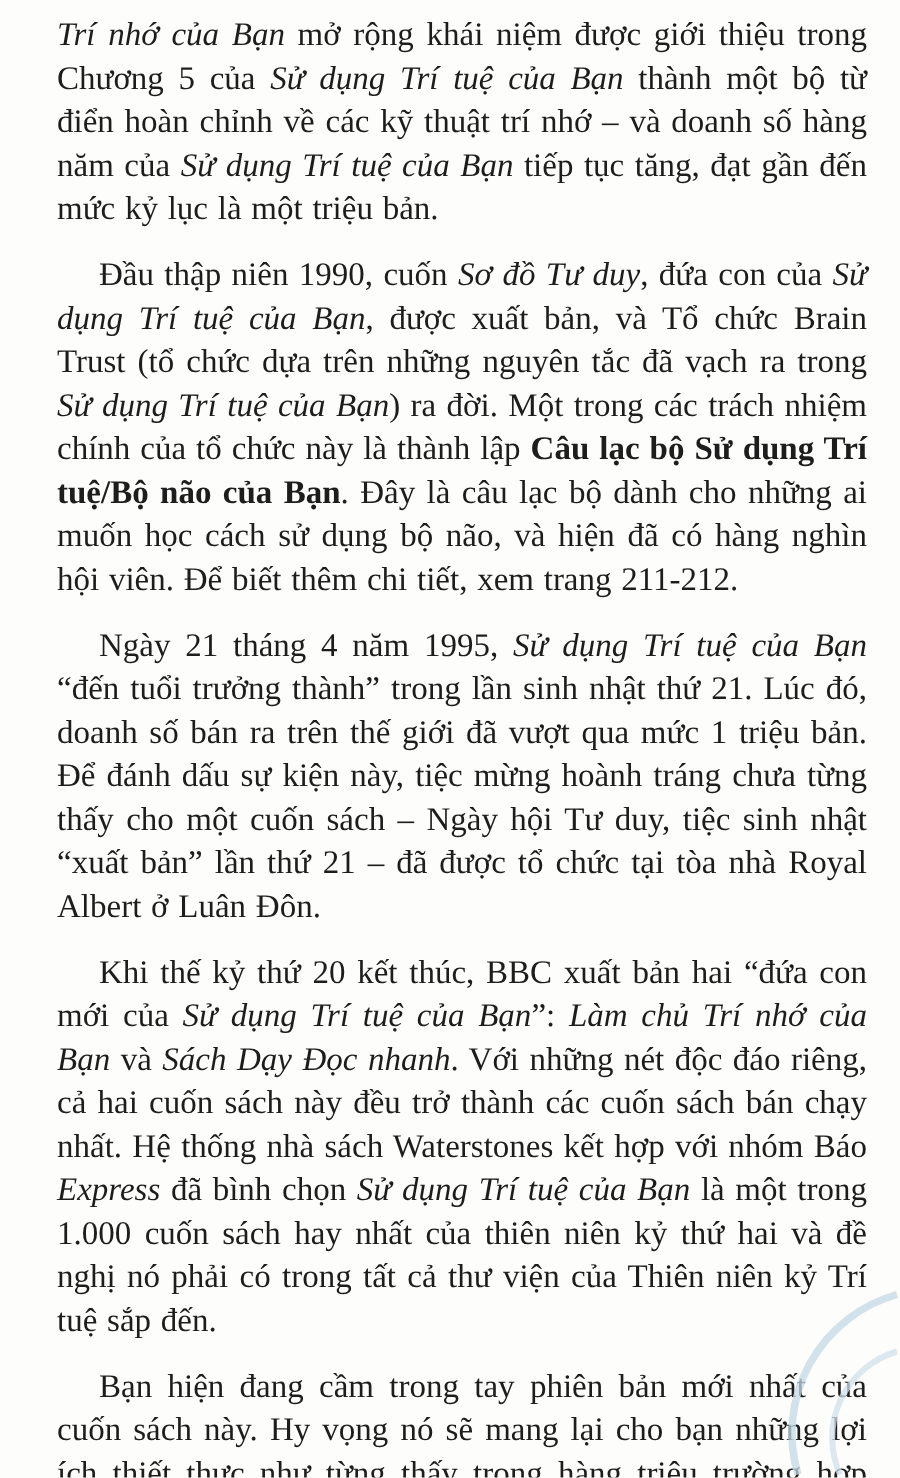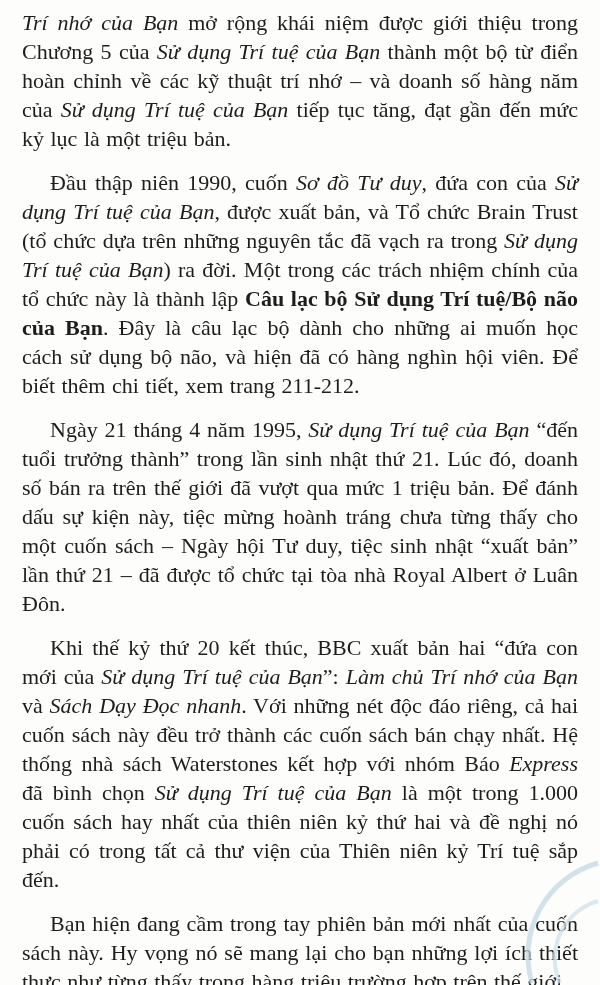--- a/index.html
+++ b/index.html
@@ -21,21 +21,21 @@
   .text-block {
     padding: 8px 22px 0 22px;
     font-family: "Liberation Serif", "DejaVu Serif", serif;
     font-size: 22px;
     line-height: 29px;
     color: var(--text-color, #1d1d1d);
     text-align: justify;
     word-spacing: 1px;
   }
   .para {
-    margin: 0 0 15px 0;
+    margin: 0 0 15px 16px;
   }
   .para.indent {
     text-indent: 28px;
   }
   .run-italic { font-style: italic; }
   .run-bold   { font-weight: bold; }
   .watermark {
     position: absolute;
     right: 0;
     bottom: 0;

